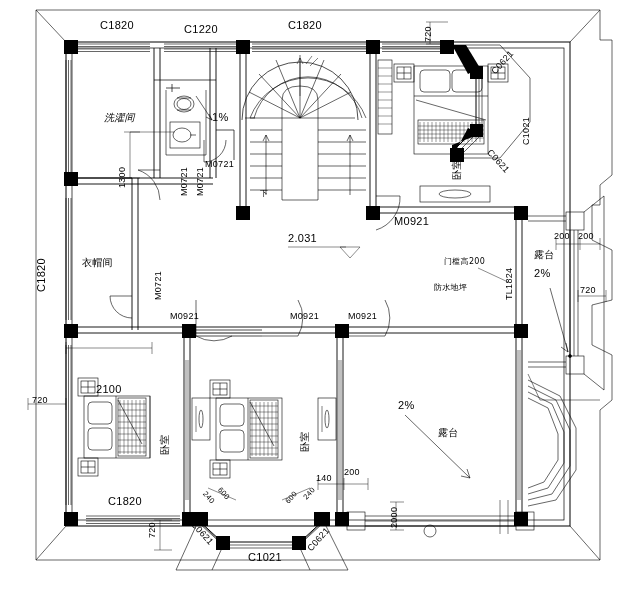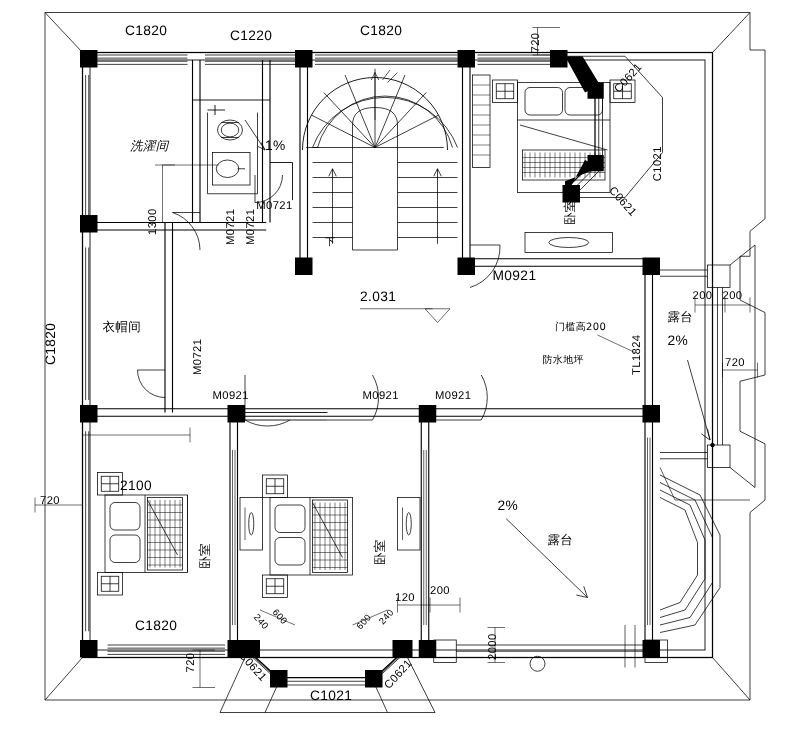--- a/index.html
+++ b/index.html
@@ -386,21 +386,21 @@
 <div class="lbl sm rot90" style="left:505px;top:300px;">TL1824</div>
 
 <div class="lbl sm rot90" style="left:424px;top:42px;">720</div>
 <div class="lbl sm rot90" style="left:118px;top:188px;">1300</div>
 <div class="lbl" style="left:96px;top:350px;margin-top:34px;">2100</div>
 <div class="lbl sm" style="left:32px;top:396px;">720</div>
 <div class="lbl sm rot90" style="left:148px;top:538px;">720</div>
 <div class="lbl sm" style="left:554px;top:232px;">200</div>
 <div class="lbl sm" style="left:578px;top:232px;">200</div>
 <div class="lbl sm" style="left:580px;top:286px;">720</div>
-<div class="lbl sm" style="left:316px;top:474px;">120</div>
+<div class="lbl sm" style="left:316px;top:474px;">140</div>
 <div class="lbl sm" style="left:344px;top:468px;">200</div>
 <div class="lbl sm rot90" style="left:390px;top:528px;">2000</div>
 <div class="lbl xs rotn45" style="left:222px;top:486px;">600</div>
 <div class="lbl xs rotn45" style="left:207px;top:490px;">240</div>
 <div class="lbl xs rot45" style="left:284px;top:500px;">600</div>
 <div class="lbl xs rot45" style="left:302px;top:496px;">240</div>
 
 <div class="lbl" style="left:212px;top:112px;">1%</div>
 <div class="lbl" style="left:534px;top:268px;">2%</div>
 <div class="lbl" style="left:398px;top:400px;">2%</div>

